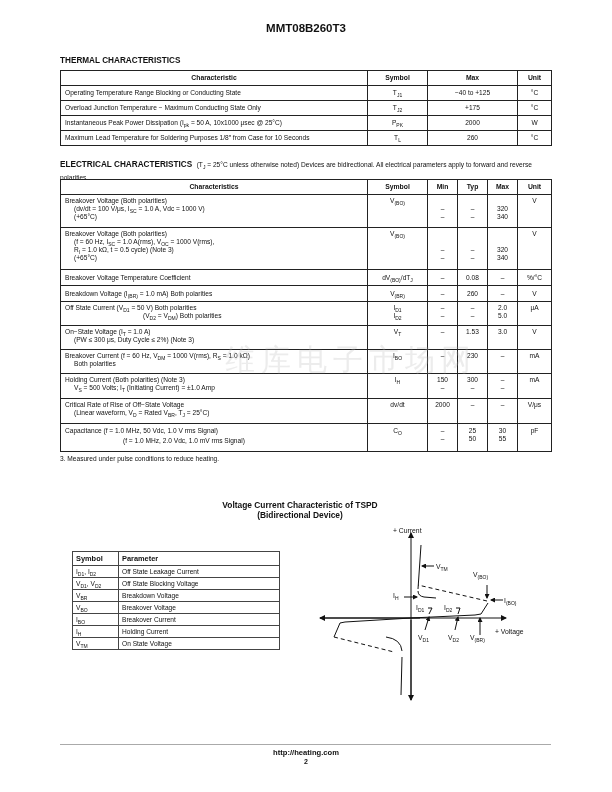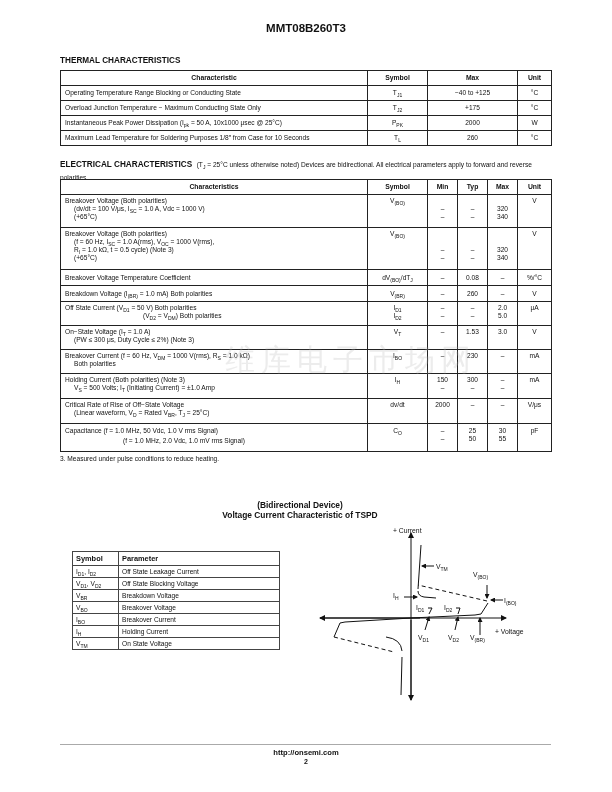--- a/index.html
+++ b/index.html
@@ -265,22 +265,22 @@
     <td class="c" style="padding-top:3px">pF</td>
   </tr>
 </tbody>
   </table>
 
 <div class="abs foot" style="left:60px;top:455px;">3.  Measured under pulse conditions to reduce heating.</div>
 
 <div class="abs watermark">维库电子市场网</div>
 
 <div class="abs diag-title" style="top:500px;">
+  <div>Voltage Current Characteristic of TSPD</div>
   <div>(Bidirectional Device)</div>
-  <div>Voltage Current Characteristic of TSPD</div>
 </div>
 
 <table class="sym">
   <colgroup>
       <col style="width:46px">
       <col style="width:161px">
     </colgroup>
   <tbody>
       <tr>
     <th>Symbol</th>
@@ -359,14 +359,14 @@
   <text x="504" y="603"><tspan>I</tspan><tspan font-size="5" dy="2">(BO)</tspan></text>
   <text x="393" y="598"><tspan>I</tspan><tspan font-size="5" dy="2">H</tspan></text>
   <text x="416" y="610"><tspan>I</tspan><tspan font-size="5" dy="2">D1</tspan></text>
   <text x="444" y="610"><tspan>I</tspan><tspan font-size="5" dy="2">D2</tspan></text>
   <text x="418" y="640"><tspan>V</tspan><tspan font-size="5" dy="2">D1</tspan></text>
   <text x="448" y="640"><tspan>V</tspan><tspan font-size="5" dy="2">D2</tspan></text>
   <text x="470" y="640"><tspan>V</tspan><tspan font-size="5" dy="2">(BR)</tspan></text>
 </svg>
 
 <div class="abs hr"></div>
-<div class="abs footer-url">http://onsemi.com</div>
+<div class="abs footer-url">http://heating.com</div>
 <div class="abs footer-page">2</div>
 
 </body></html>

